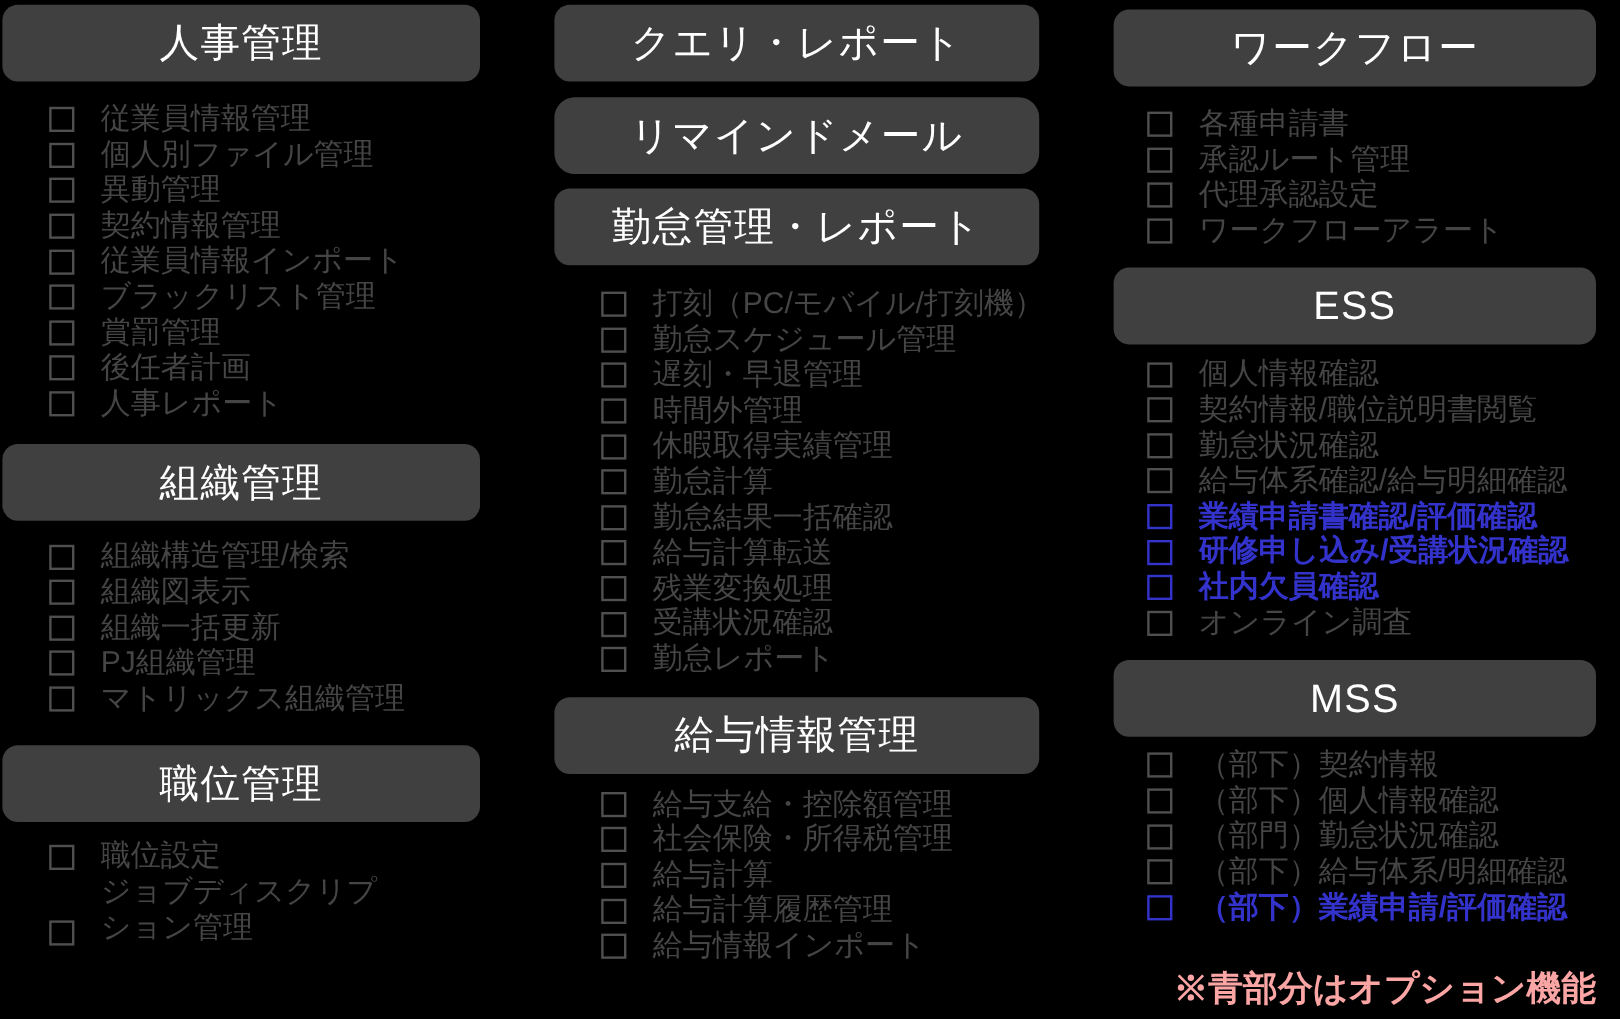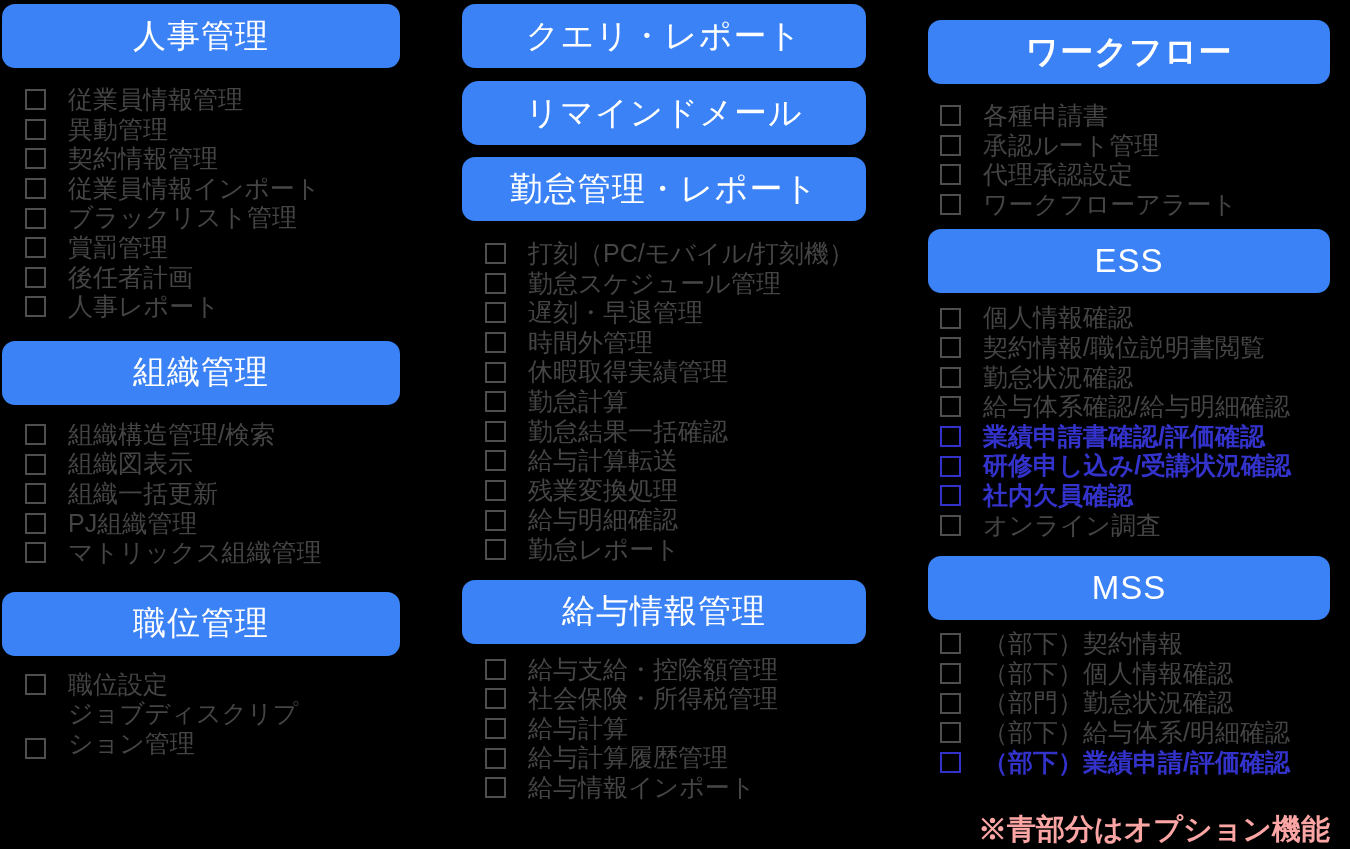--- a/index.html
+++ b/index.html
@@ -9,31 +9,31 @@
     position:relative;
     overflow:hidden;
     font-family:"Liberation Sans",sans-serif;
   }
   .col{position:absolute;top:0;}
   .col1{left:2px;width:398px;}
   .col2{left:462px;width:404px;}
   .col3{left:928px;width:402px;}
 
   .hdr{
-    background:#3b82f6;
+    background:#404040;
     border-radius:13px;
     height:64px;
     display:flex;align-items:center;justify-content:center;
     color:#FFFFFF;
     font-size:33px;
     letter-spacing:1px;
     white-space:nowrap;
   }
 
-  .list{margin:0;padding:0;}
+  .list{margin:16px;padding:0;}
   .row{
     display:flex;align-items:center;
     height:29.6px;
     padding-left:23px;
     box-sizing:border-box;
   }
   .col3 .row{padding-left:12px;}
   .cb{
     flex:0 0 auto;
     width:17px;height:17px;
@@ -61,21 +61,21 @@
   .col1 .hdr-pos{margin-top:24px;}
   .col1 .list-pos{margin-top:14px;}
 
   .col2 .hdr-query{margin-top:4px;}
   .col2 .hdr-remind{margin-top:13px;border-radius:17px;}
   .col2 .hdr-time{margin-top:12px;}
   .col2 .list-time{margin-top:18px;}
   .col2 .hdr-payroll{margin-top:15px;}
   .col2 .list-payroll{margin-top:11px;}
 
-  .col3 .hdr-workflow{margin-top:20px;font-weight:bold;}
+  .col3 .hdr-workflow{margin-top:8px;}
   .col3 .list-workflow{margin-top:17px;}
   .col3 .hdr-ess{margin-top:10px;}
   .col3 .list-ess{margin-top:10px;}
   .col3 .hdr-mss{margin-top:16px;}
   .col3 .list-mss{margin-top:9px;}
 
   .note{
     margin-top:33px;
     color:#fca5a5;
     font-size:29px;
@@ -89,20 +89,24 @@
 
 <div class="col col1">
   <div class="hdr hdr-hr">人事管理</div>
   <div class="list list-hr">
     <div class="row">
         <span class="cb"></span>
         <span class="lbl">従業員情報管理</span>
       </div>
     <div class="row">
         <span class="cb"></span>
+        <span class="lbl">個人別ファイル管理</span>
+      </div>
+    <div class="row">
+        <span class="cb"></span>
         <span class="lbl">異動管理</span>
       </div>
     <div class="row">
         <span class="cb"></span>
         <span class="lbl">契約情報管理</span>
       </div>
     <div class="row">
         <span class="cb"></span>
         <span class="lbl">従業員情報インポート</span>
       </div>
@@ -197,21 +201,21 @@
     <div class="row">
         <span class="cb"></span>
         <span class="lbl">給与計算転送</span>
       </div>
     <div class="row">
         <span class="cb"></span>
         <span class="lbl">残業変換処理</span>
       </div>
     <div class="row">
         <span class="cb"></span>
-        <span class="lbl">給与明細確認</span>
+        <span class="lbl">受講状況確認</span>
       </div>
     <div class="row">
         <span class="cb"></span>
         <span class="lbl">勤怠レポート</span>
       </div>
   </div>
 
   <div class="hdr hdr-payroll">給与情報管理</div>
   <div class="list list-payroll">
     <div class="row">

